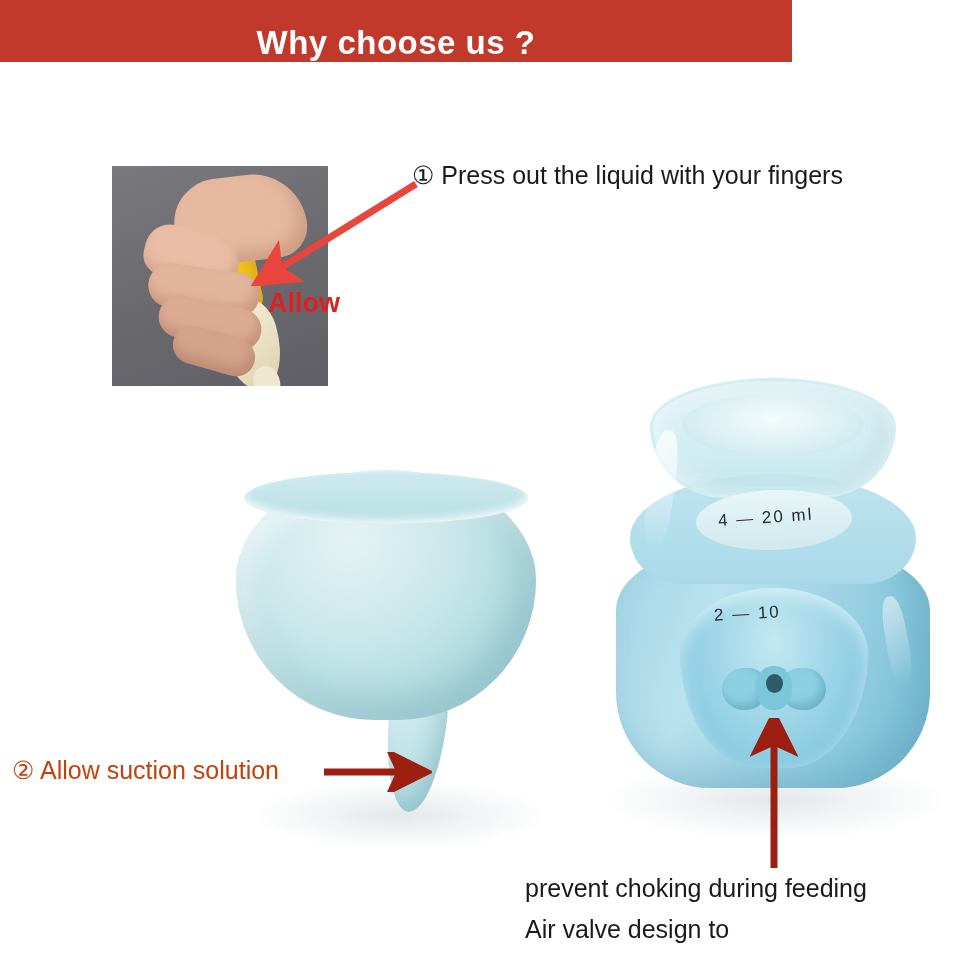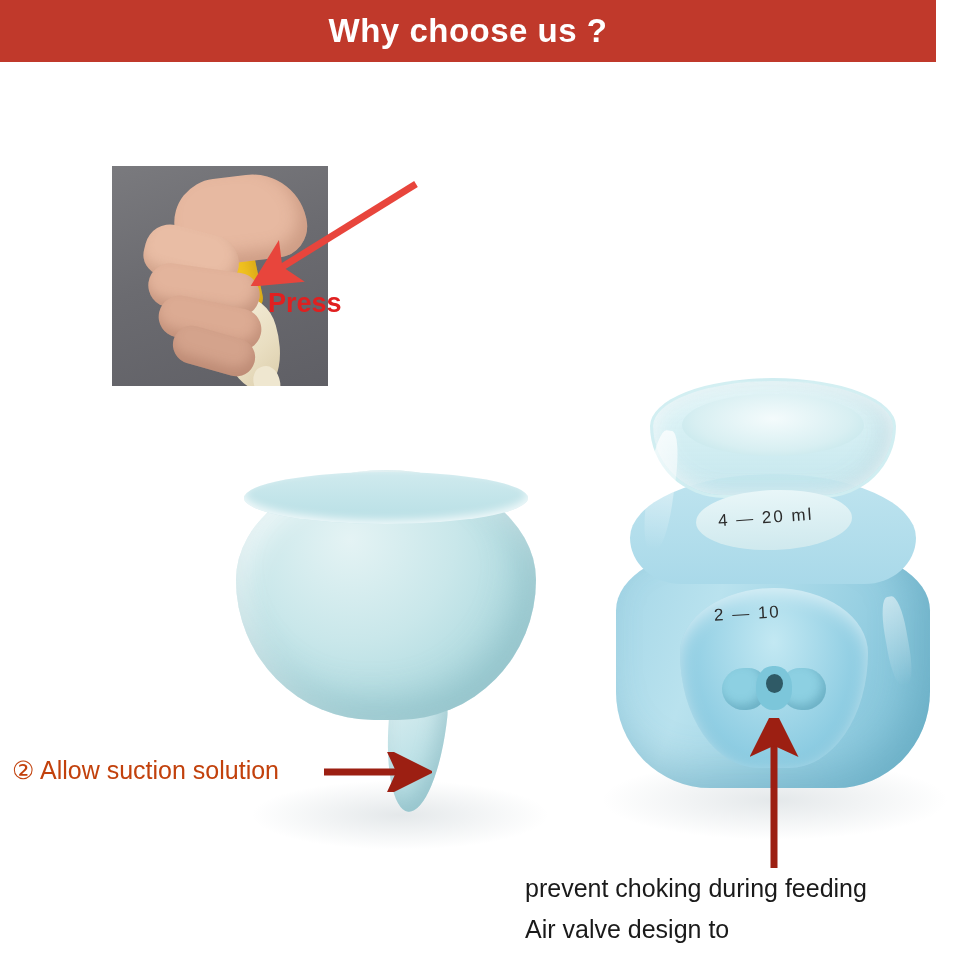--- a/index.html
+++ b/index.html
@@ -19,25 +19,25 @@
     height: 960px;
     background: #ffffff;
     overflow: hidden;
   }
 
   
   .header-band {
     position: absolute;
     left: 0;
     top: 0;
-    width: 936px;
+    width: 792px;
     height: 62px;
     background: #c0392b;
     display: flex;
-    align-items: center;
+    align-items: flex-end;
     justify-content: center;
   }
   .header-title {
     color: #ffffff;
     font-size: 33px;
     font-weight: bold;
     letter-spacing: 0.5px;
     font-family: "Liberation Sans", sans-serif;
   }
 
@@ -447,21 +447,22 @@
 
   <svg class="arrow-press" viewBox="0 0 180 110">
     <defs>
       <marker id="mkPress" markerWidth="7" markerHeight="7" refX="3" refY="3.5" orient="auto">
         <path d="M7,3.5 L0,0 L1.6,3.5 L0,7 Z" fill="#e8453c"></path>
       </marker>
     </defs>
     <line x1="168" y1="8" x2="26" y2="96" stroke="#e8453c" stroke-width="7" marker-end="url(#mkPress)"></line>
   </svg>
 
-  <div class="press-label">Press</div>
+  <div class="press-label">Allow</div>
+  <div class="step1-text">① Press out the liquid with your fingers</div>
 
   <div class="shadow-soft" style="left:250px; top:780px; width:300px; height:70px;"></div>
   <div class="cup">
     <div class="cup-spout"></div>
     <div class="cup-bowl">
       <div class="cup-rim"></div>
     </div>
   </div>
 
   <div class="step2-text">② Allow suction solution</div>

